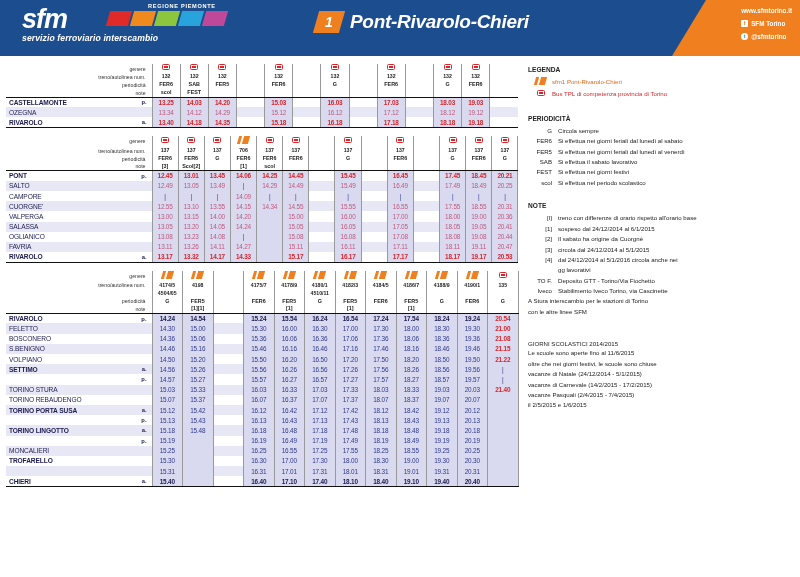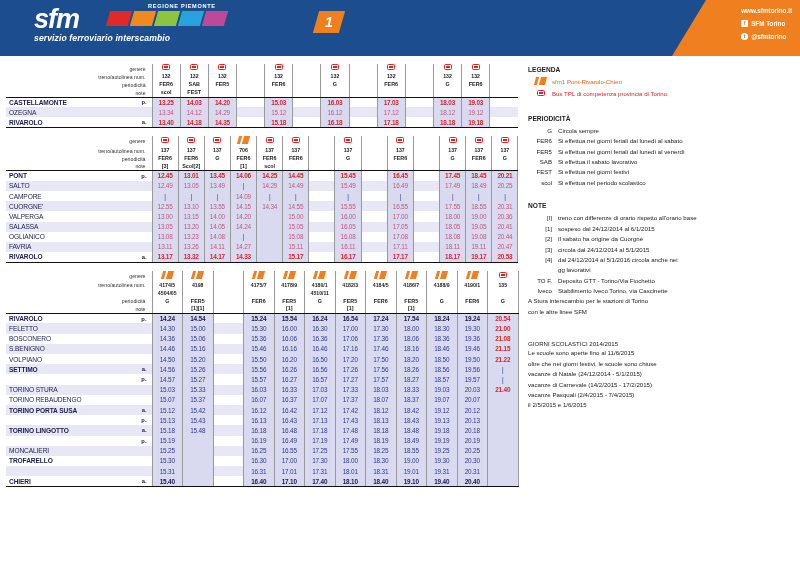--- a/index.html
+++ b/index.html
@@ -19,21 +19,21 @@
     position:relative;
     height:56px;
     background:#1c4e8f;
     overflow:hidden;
   }
   #header-orange {
     position:absolute; top:0; right:0; width:128px; height:56px;
     background:#ef7f1f;
     clip-path: polygon(34px 0, 100% 0, 100% 100%, 0 100%);
   }
-  #logo-block { position:absolute; left:34px; top:6px; }
+  #logo-block { position:absolute; left:22px; top:6px; }
   .sfm-word {
     font-size:27px; font-weight:bold; font-style:italic; color:#ffffff;
     letter-spacing:-1px; line-height:26px;
   }
   .sfm-sub {
     font-size:8.6px; font-style:italic; font-weight:bold; color:#ffffff;
     letter-spacing:.1px; margin-top:1px;
   }
   #regione-label {
     position:absolute; left:148px; top:3px;
@@ -166,20 +166,21 @@
   <div id="regione-label">REGIONE PIEMONTE</div>
 
   <div id="logo-block">
     <div class="sfm-word">sfm</div>
     <div class="sfm-sub">servizio ferroviario interscambio</div>
   </div>
 
   <div id="line-badge">
     <span>1</span>
   </div>
+  <div id="route-title">Pont-Rivarolo-Chieri</div>
 
   <div id="header-links">
     <div class="hl">
       <span>www.sfmtorino.it</span>
     </div>
     <div class="hl">
       <span class="sm-icon">f</span>
       <span>SFM Torino</span>
     </div>
     <div class="hl">

